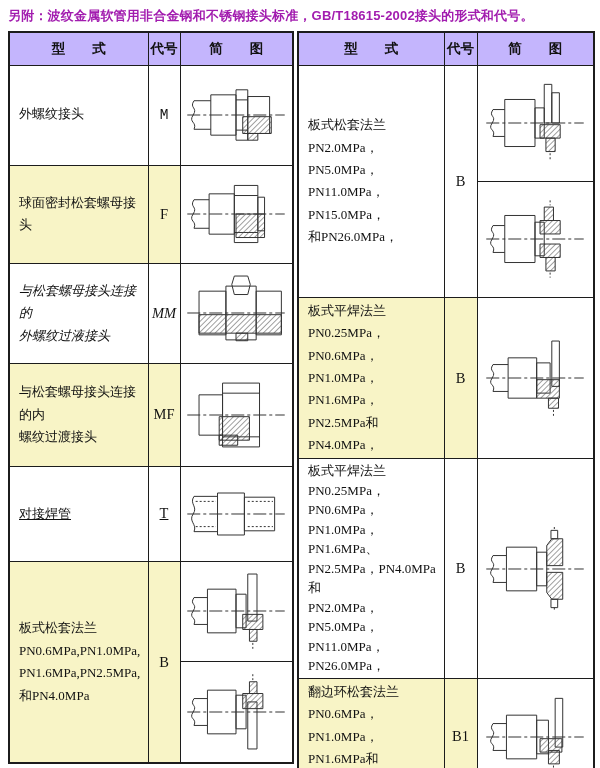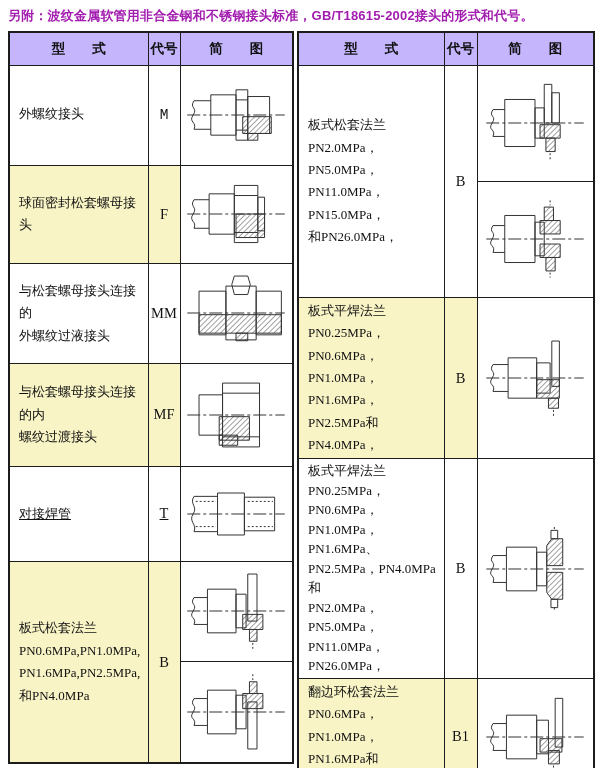--- a/index.html
+++ b/index.html
@@ -71,21 +71,21 @@
                 <rect x="28" y="26" width="30" height="48" stroke="#333" stroke-width="1" fill="none"></rect>
                 <rect x="58" y="16" width="28" height="68" stroke="#333" stroke-width="1" fill="none"></rect>
                 <line x1="58" y1="28" x2="86" y2="28" stroke="#333" stroke-width="1"></line>
                 <line x1="58" y1="72" x2="86" y2="72" stroke="#333" stroke-width="1"></line>
                 <rect x="86" y="30" width="8" height="40" stroke="#333" stroke-width="1" fill="none"></rect>
                 <rect x="60" y="50" width="34" height="28" stroke="#333" stroke-width="1" fill="url(#hpat)"></rect>
                 <line x1="2" y1="50" x2="118" y2="50" stroke="#333" stroke-width="1" stroke-dasharray="13 3 3 3"></line>
               </svg>
             </td>
       </tr>
-      <tr style="height:100px;">
+      <tr style="height:100px;font-style:italic;">
         <td class="type-cell">与松套螺母接头连接的
 外螺纹过液接头</td>
         <td class="code-cell">MM</td>
         <td class="diag-cell diag">
               <svg width="108" height="84" viewBox="0 0 120 100">
                 <rect x="16" y="24" width="32" height="52" stroke="#333" stroke-width="1" fill="none"></rect>
                 <rect x="84" y="24" width="30" height="52" stroke="#333" stroke-width="1" fill="none"></rect>
                 <rect x="48" y="18" width="36" height="64" stroke="#333" stroke-width="1" fill="none"></rect>
                 <path d="M58,6 L74,6 L77,16 L74,28 L58,28 L55,16 Z" stroke="#333" stroke-width="1" fill="none"></path>
                 <rect x="16" y="52" width="98" height="22" stroke="#333" stroke-width="1" fill="url(#hpat)"></rect>

